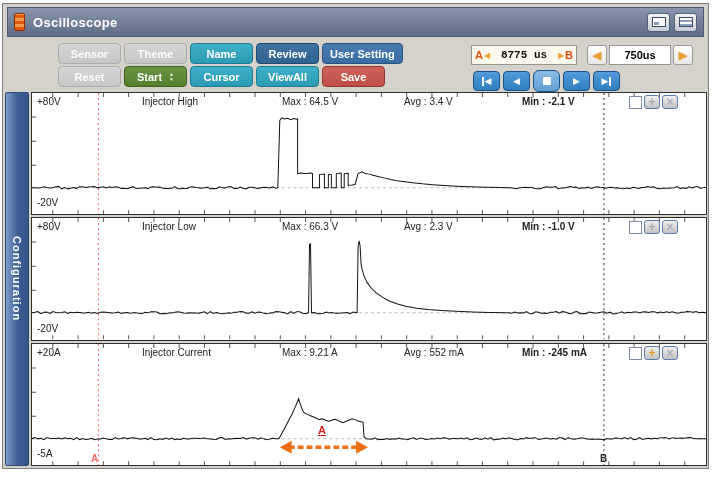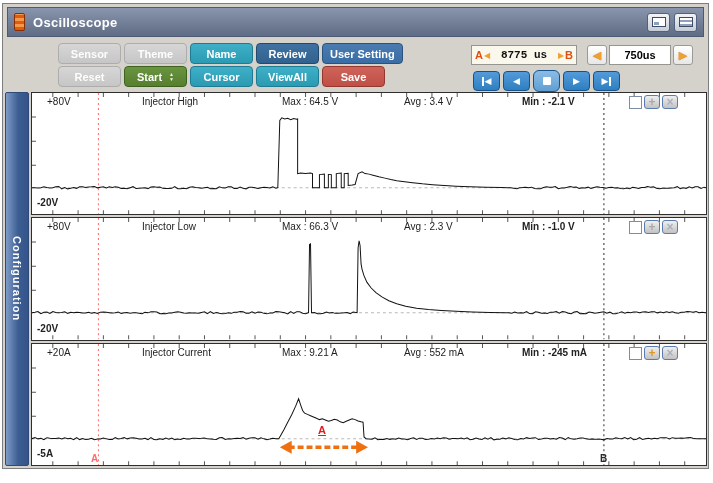--- a/index.html
+++ b/index.html
@@ -54,26 +54,26 @@
   
   .main{position:absolute;top:88px;left:2px;right:1px;bottom:2px;display:flex;}
   .sidebar{width:24px;border:1px solid #2e4a78;border-radius:2px;box-sizing:border-box;
     background:linear-gradient(90deg,var(--sidebar-light),var(--sidebar-dark) 55%,#34538a);
     color:#fff;font-size:11px;font-weight:bold;letter-spacing:1px;
     writing-mode:vertical-rl;display:flex;align-items:center;justify-content:center;cursor:default;}
   .panels{flex:1;margin-left:2px;display:flex;flex-direction:column;gap:2px;}
   .panel{position:relative;flex:1;background:#fff;border:1px solid #2e2e2e;box-sizing:border-box;overflow:hidden;}
   .panel svg{position:absolute;left:0;top:0;width:100%;height:100%;}
   .lab{position:absolute;font-size:10px;color:#222;white-space:nowrap;}
-  .l-vmax{left:15px;top:3px;}
+  .l-vmax{left:5px;top:3px;}
   .l-title{left:110px;top:3px;width:130px;}
   .l-max{left:250px;top:3px;}
   .l-avg{left:372px;top:3px;}
   .l-min{left:490px;top:3px;font-weight:bold;}
-  .l-vmin{left:5px;bottom:6px;font-weight:bold;}
+  .l-vmin{left:5px;bottom:6px;}
   .ctrls{position:absolute;top:2px;right:28px;display:flex;gap:2px;align-items:flex-start;}
   .chk{width:11px;height:11px;margin-top:1px;background:#fff;border:1px solid #7e8ca6;display:inline-block;cursor:default;}
   .mini-btn{width:16px;height:14px;border:1px solid #5c7cae;border-radius:3px;
     background:linear-gradient(#efefef,#c2c2c2);display:flex;align-items:center;justify-content:center;
     font-weight:bold;font-size:12px;line-height:1;cursor:default;box-sizing:border-box;}
   .mini-x{color:#a9b0bd;}
   .cur-lab{position:absolute;bottom:1px;font-size:10px;font-weight:bold;}
   .ann-lab{position:absolute;font-size:11px;font-weight:bold;color:#e02020;text-decoration:underline;}
 </style>
 </head>

